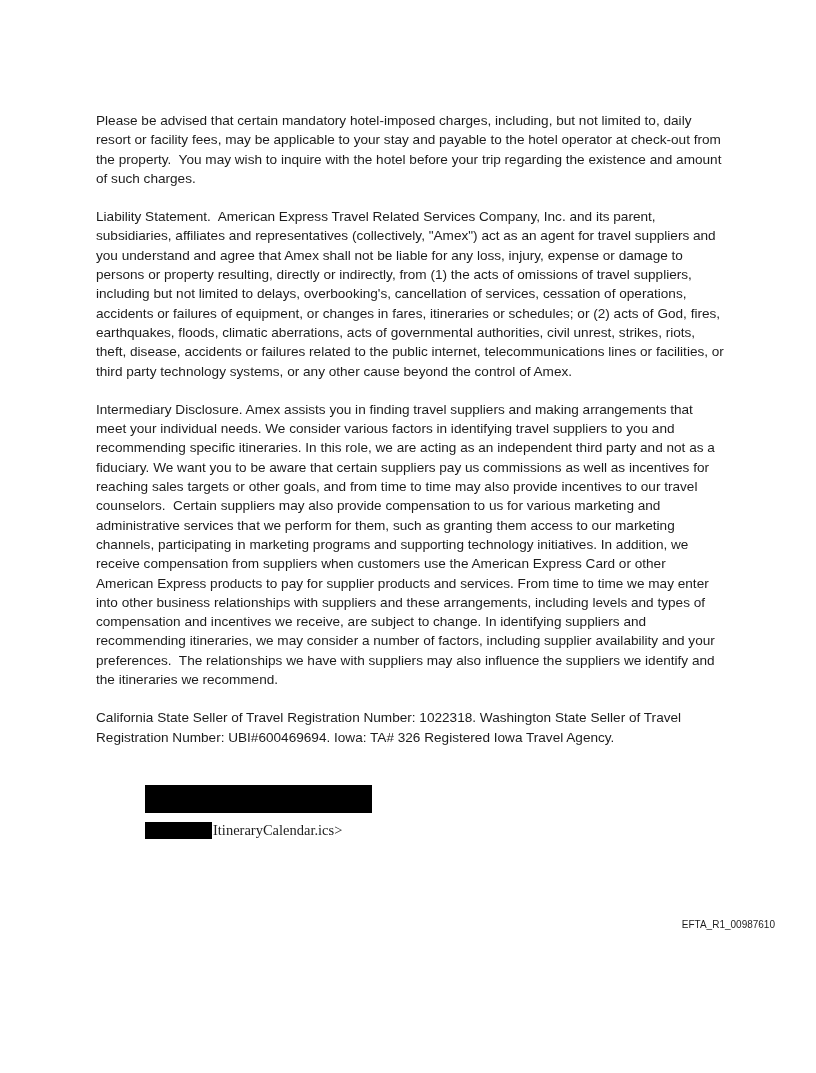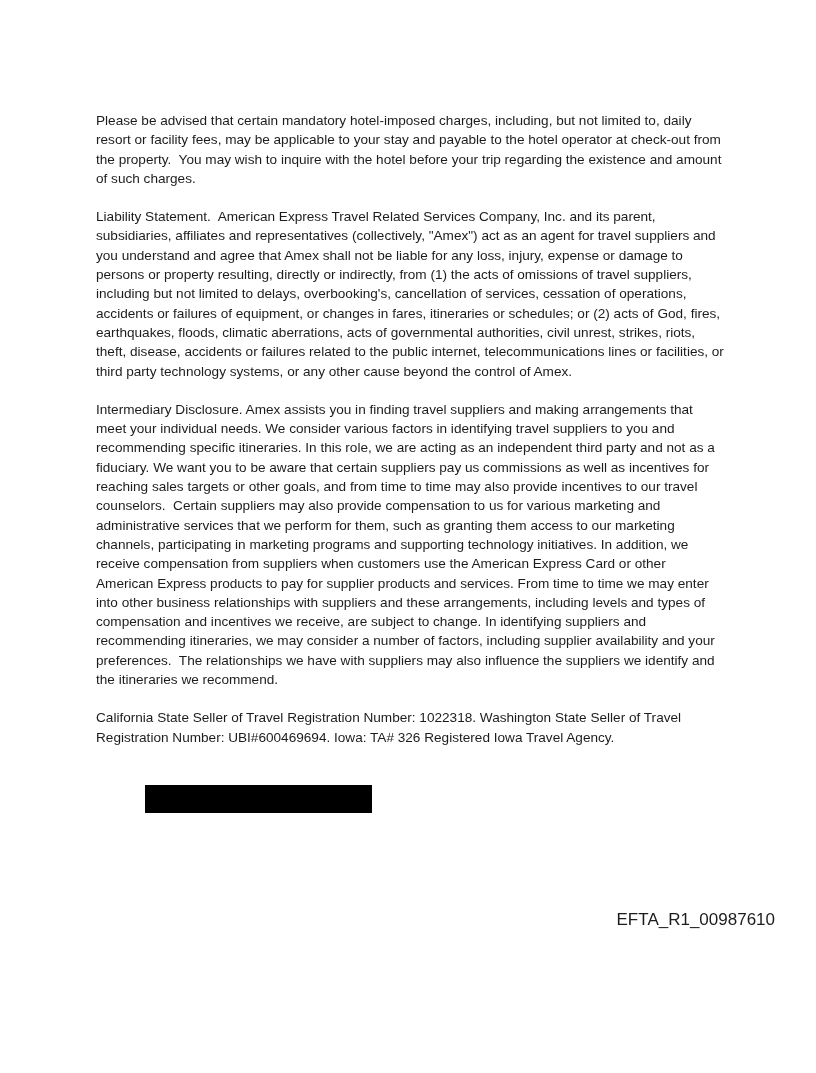--- a/index.html
+++ b/index.html
@@ -56,34 +56,38 @@
     font-family: "Liberation Serif", serif;
     font-size: 14.5px;
     color: #1c1c1c;
     margin-left: 1px;
     white-space: nowrap;
   }
   .footer-bates {
     position: absolute;
     right: 41px;
     bottom: 8px;
-    font-size: 17px;
+    font-size: 10px;
     color: #1c1c1c;
     font-family: "Liberation Sans", sans-serif;
   }
 </style>
 </head>
 <body>
 
 <div class="page">
   <div class="content">
     <p>Please be advised that certain mandatory hotel-imposed charges, including, but not limited to, daily resort or facility fees, may be applicable to your stay and payable to the hotel operator at check-out from the property.  You may wish to inquire with the hotel before your trip regarding the existence and amount of such charges.</p>
     <p>Liability Statement.  American Express Travel Related Services Company, Inc. and its parent, subsidiaries, affiliates and representatives (collectively, "Amex") act as an agent for travel suppliers and you understand and agree that Amex shall not be liable for any loss, injury, expense or damage to persons or property resulting, directly or indirectly, from (1) the acts of omissions of travel suppliers, including but not limited to delays, overbooking's, cancellation of services, cessation of operations, accidents or failures of equipment, or changes in fares, itineraries or schedules; or (2) acts of God, fires, earthquakes, floods, climatic aberrations, acts of governmental authorities, civil unrest, strikes, riots, theft, disease, accidents or failures related to the public internet, telecommunications lines or facilities, or third party technology systems, or any other cause beyond the control of Amex.</p>
     <p>Intermediary Disclosure. Amex assists you in finding travel suppliers and making arrangements that meet your individual needs. We consider various factors in identifying travel suppliers to you and recommending specific itineraries. In this role, we are acting as an independent third party and not as a fiduciary. We want you to be aware that certain suppliers pay us commissions as well as incentives for reaching sales targets or other goals, and from time to time may also provide incentives to our travel counselors.  Certain suppliers may also provide compensation to us for various marketing and administrative services that we perform for them, such as granting them access to our marketing channels, participating in marketing programs and supporting technology initiatives. In addition, we receive compensation from suppliers when customers use the American Express Card or other American Express products to pay for supplier products and services. From time to time we may enter  into other business relationships with suppliers and these arrangements, including levels and types of compensation and incentives we receive, are subject to change. In identifying suppliers and recommending itineraries, we may consider a number of factors, including supplier availability and your preferences.  The relationships we have with suppliers may also influence the suppliers we identify and the itineraries we recommend.</p>
     <p>California State Seller of Travel Registration Number: 1022318. Washington State Seller of Travel Registration Number: UBI#600469694. Iowa: TA# 326 Registered Iowa Travel Agency.</p>
 
     <div class="redaction-block">
       <div class="redaction redaction-large"></div>
+      <div class="attachment-line">
+        <span class="redaction redaction-small"></span>
+        <span class="ics-text">ItineraryCalendar.ics&gt;</span>
+      </div>
     </div>
   </div>
 
   <div class="footer-bates">EFTA_R1_00987610</div>
 </div>
 
 </body></html>

